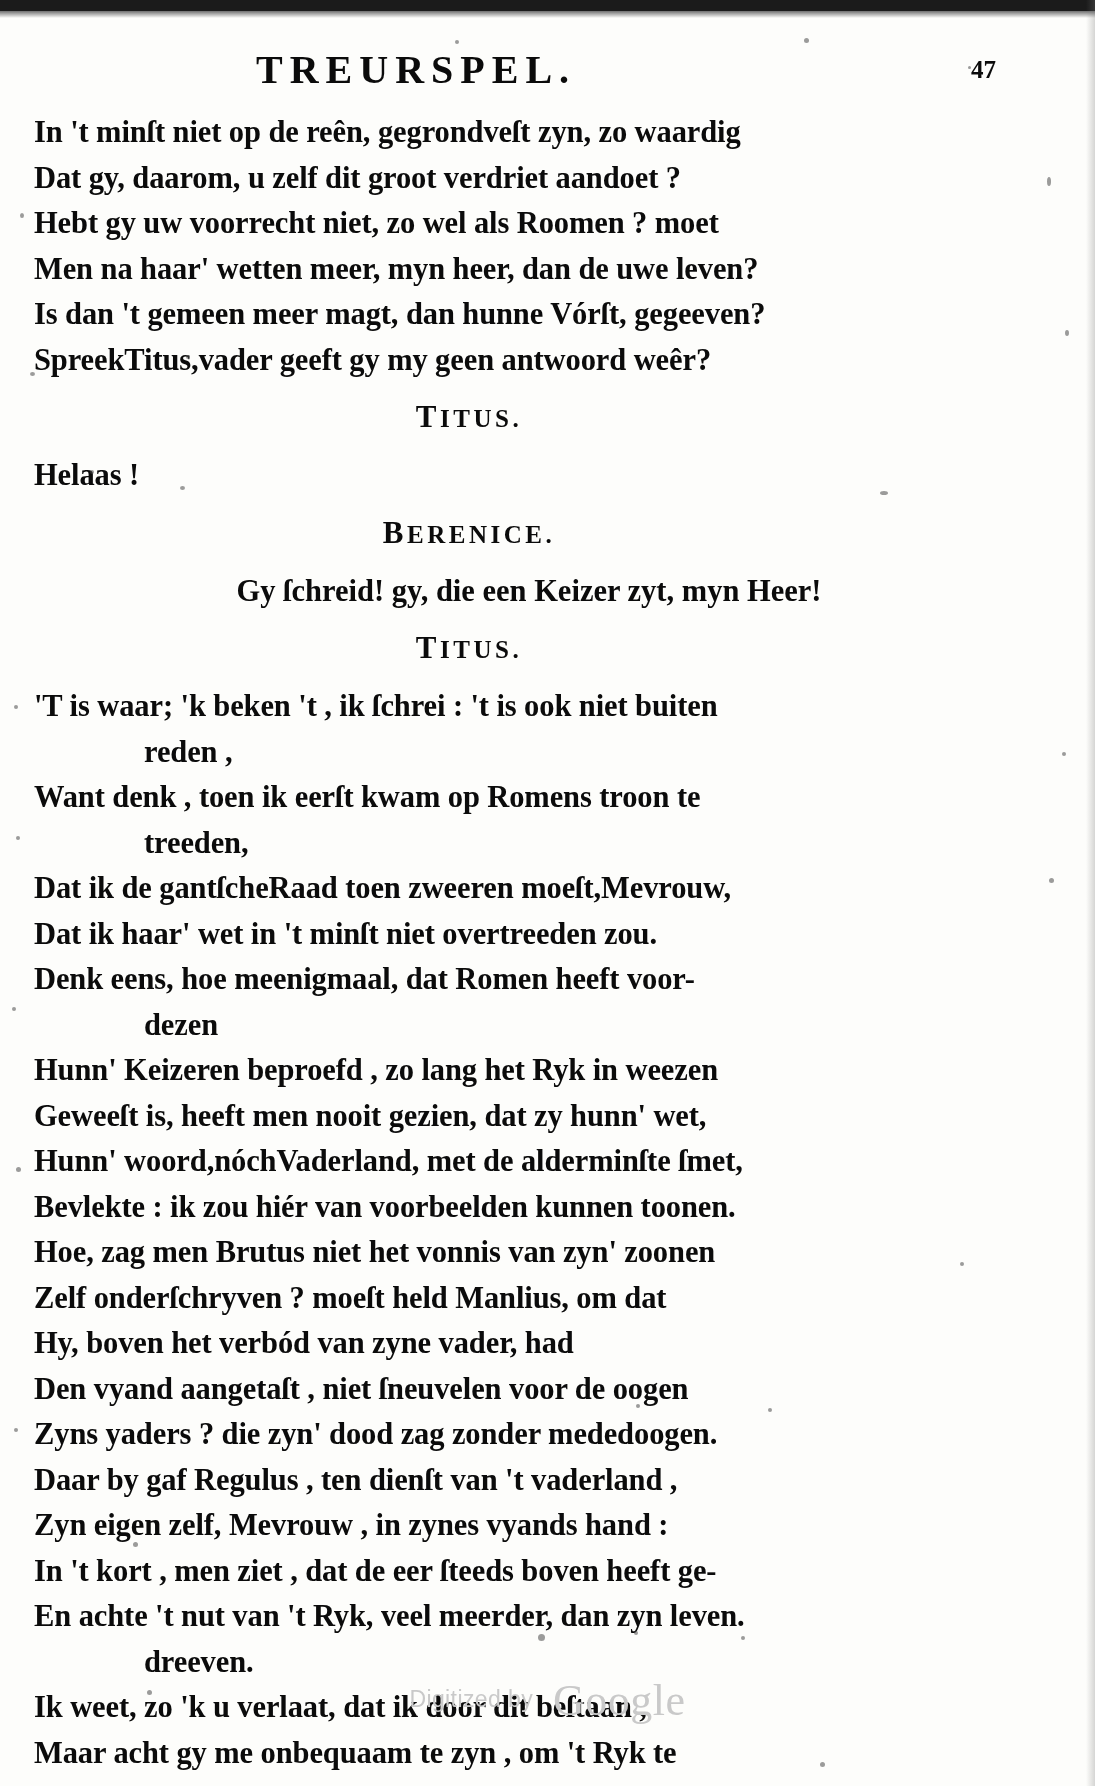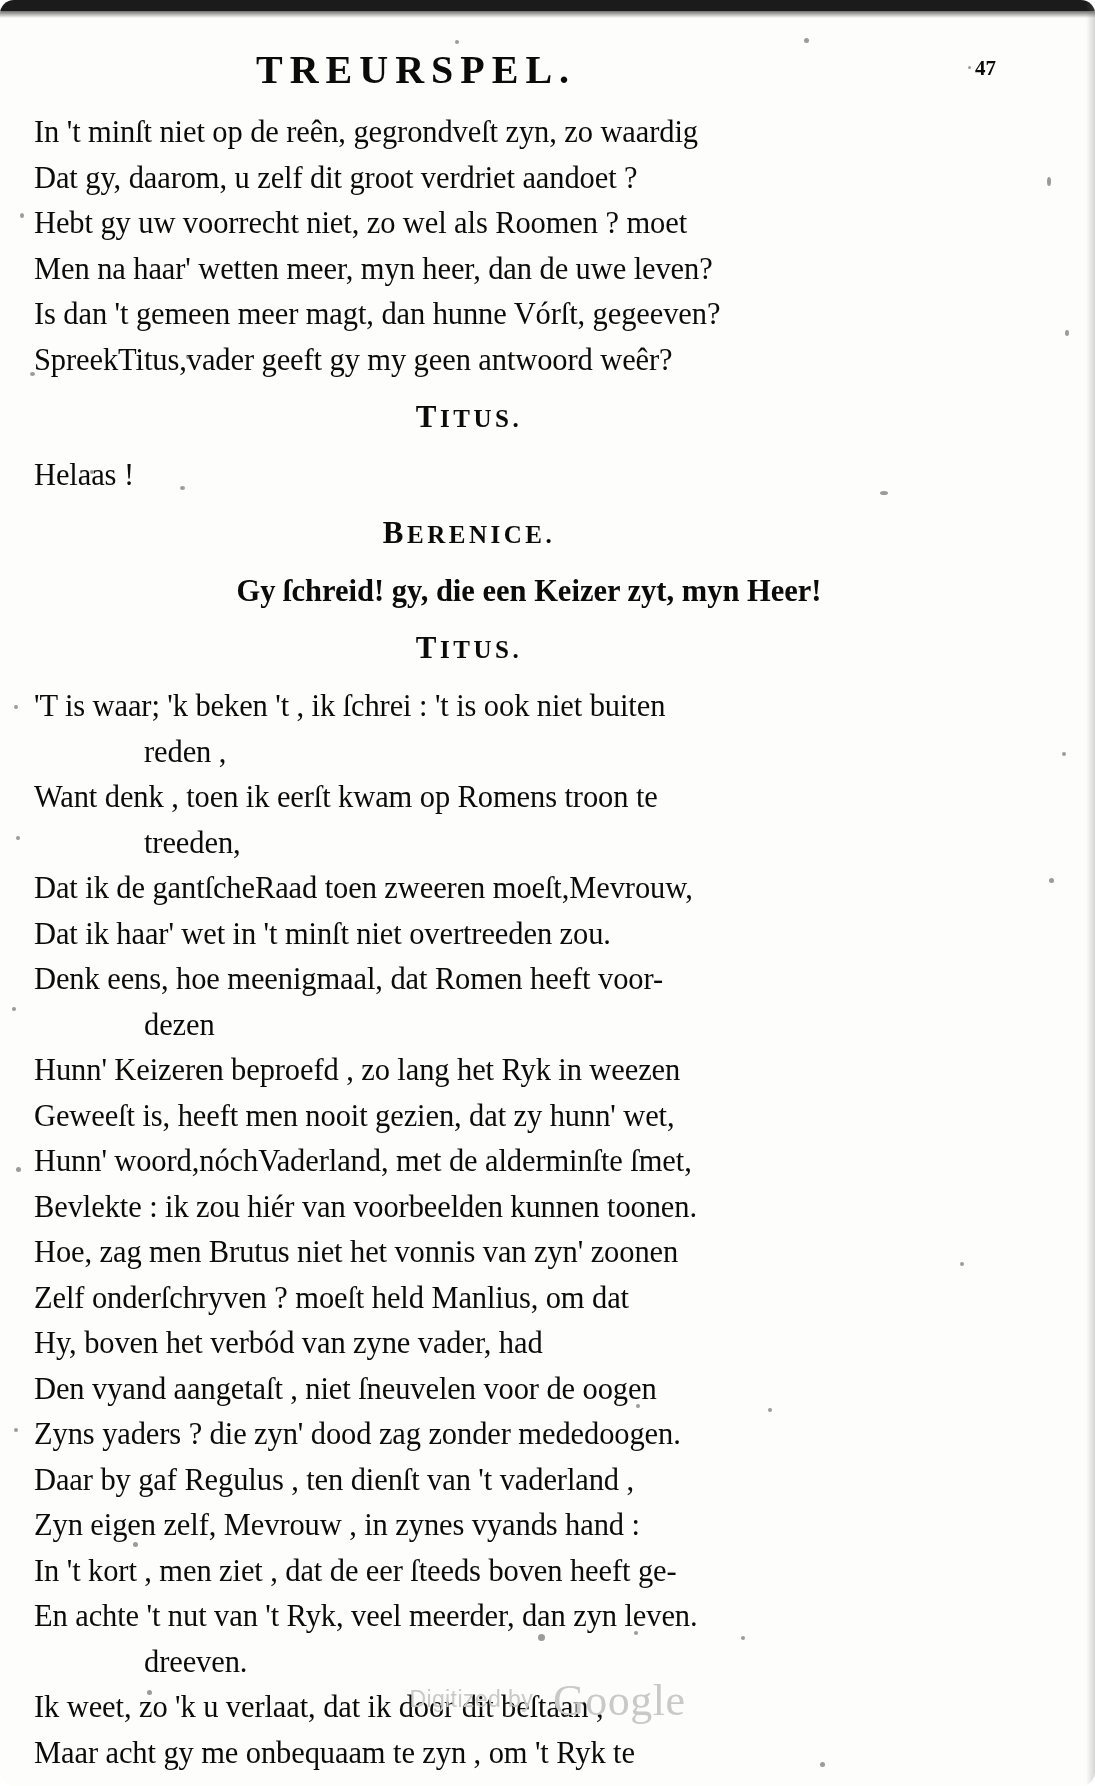--- a/index.html
+++ b/index.html
@@ -11,21 +11,20 @@
     font-family: "Liberation Serif", "DejaVu Serif", serif;
   }
 
   .page {
     position: relative;
     width: 1095px;
     height: 1786px;
     background: #fdfdfb;
     overflow: hidden;
     box-sizing: border-box;
-    border-radius: 14px;
   }
 
   
   .scan-edge-top {
     position: absolute;
     top: 0; left: 0;
     width: 1095px;
     height: 11px;
     background: #1b1b1b;
   }
@@ -63,30 +62,30 @@
     top: 2px;
     font-size: 40px;
     font-weight: bold;
     letter-spacing: 7px;
     font-family: "Liberation Serif", "DejaVu Serif", serif;
   }
   .folio {
     position: absolute;
     right: 58px;
     top: 12px;
-    font-size: 21px;
+    font-size: 25px;
     font-weight: bold;
     font-family: "Liberation Serif", "DejaVu Serif", serif;
   }
 
   .verse-line {
     font-size: 30.5px;
     line-height: 45.5px;
     white-space: nowrap;
-    font-weight: normal;
+    font-weight: bold;
     letter-spacing: -0.1px;
     margin: 0;
     padding: 0;
   }
   .verse-line.indent {
     padding-left: 110px;
   }
   .verse-line.full {
     padding-left: 0;
   }

